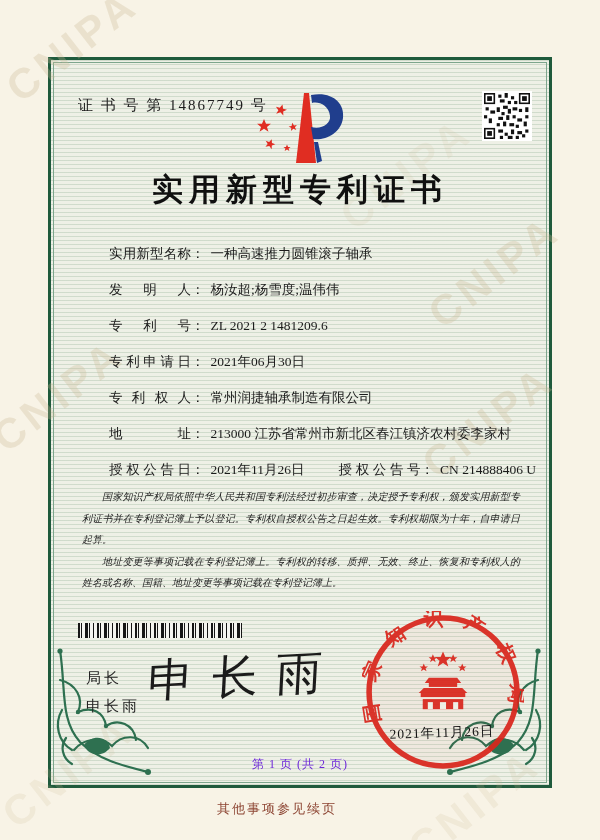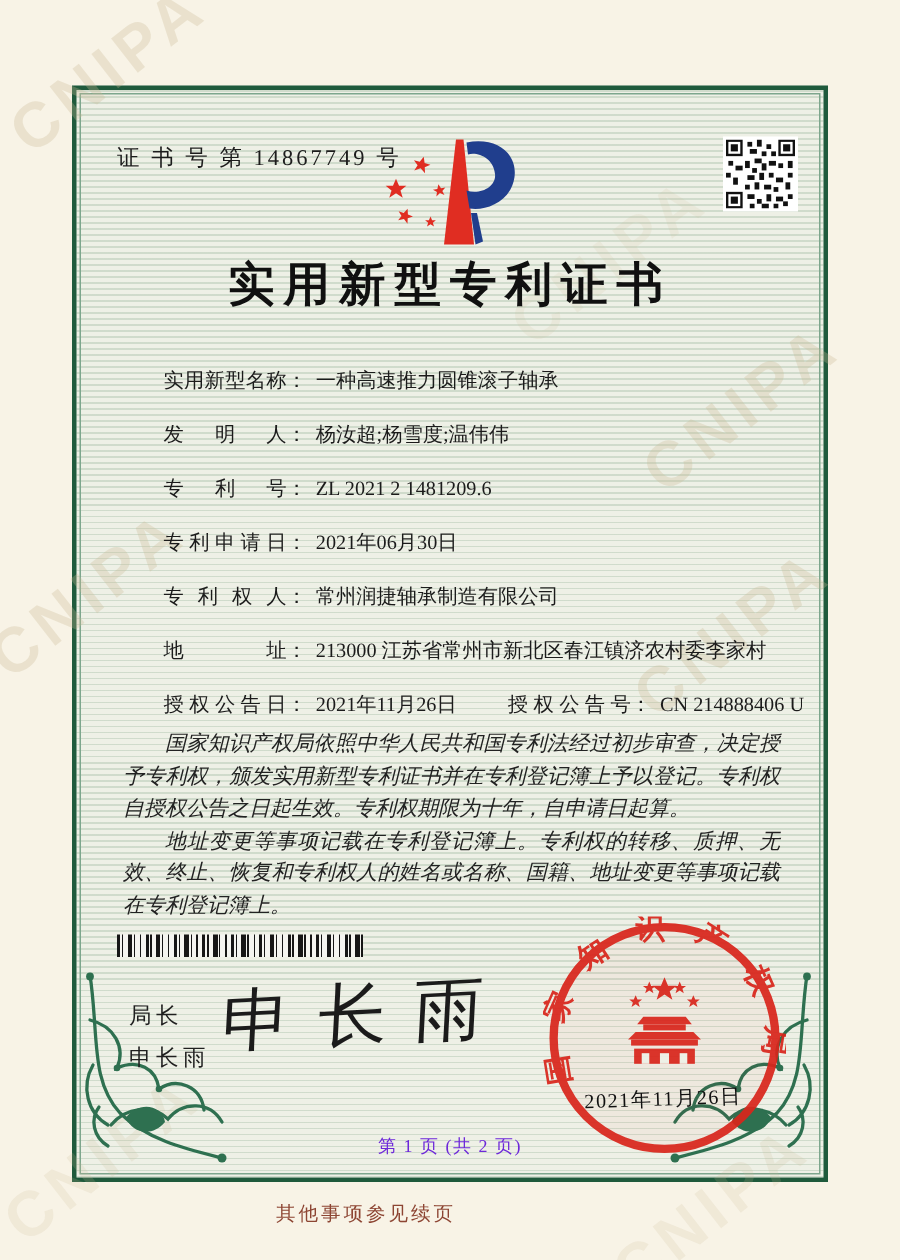--- a/index.html
+++ b/index.html
@@ -43,21 +43,21 @@
   }
   
   .fields{position:absolute;z-index:2;left:85px;top:243px;width:440px;font-size:13.5px;color:#1b1b1b;}
   .frow{margin-bottom:15px;line-height:21px;white-space:nowrap;}
   .flabel{display:inline-block;width:82px;text-align:justify;text-align-last:justify;vertical-align:top;margin-left:24px;}
   .colon{display:inline-block;margin-right:6px;}
   .flabel2{display:inline-block;width:82px;text-align:justify;text-align-last:justify;margin-left:34px;vertical-align:top;}
   
   .bodytext{
     position:absolute;z-index:2;left:82px;top:486px;width:438px;
-    font-size:14px;line-height:21.5px;color:#222;
+    font-size:10px;line-height:21.5px;color:#222;
     font-style:italic;text-align:justify;
   }
   .bodytext p{margin:0;text-indent:2em;}
   
   .barcode{
     position:absolute;z-index:2;left:78px;top:623px;width:164px;height:15px;
     background:repeating-linear-gradient(90deg,
       #161616 0 2px,#f4f4f0 2px 3px,
       #161616 3px 4px,#f4f4f0 4px 7px,
       #161616 7px 10px,#f4f4f0 10px 11px,
@@ -87,21 +87,21 @@
   .orn{position:absolute;z-index:1;}
   .orn-bl{left:52px;top:648px;}
   .orn-br{left:442px;top:648px;transform:scaleX(-1);}
   
   .pagenum{
     position:absolute;z-index:2;left:0;top:756px;width:600px;
     text-align:center;font-size:12px;letter-spacing:1px;color:#6d28d9;
   }
   .footnote{
     position:absolute;z-index:2;left:0;top:800px;width:488px;
-    text-align:center;font-size:13px;letter-spacing:2px;color:#8d4533;
+    text-align:center;font-size:13px;letter-spacing:2px;color:#8d4533;padding-left:33px;
   }
 </style>
 </head>
 <body>
 
 <div>
 
   <span class="wm" style="left:-4px;top:22px;">CNIPA</span>
   <span class="wm" style="left:330px;top:150px;opacity:.45;">CNIPA</span>
   <span class="wm" style="left:-18px;top:372px;">CNIPA</span>

